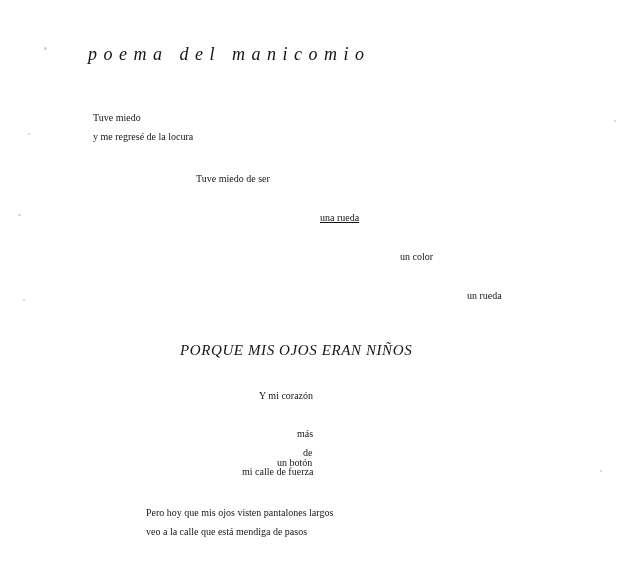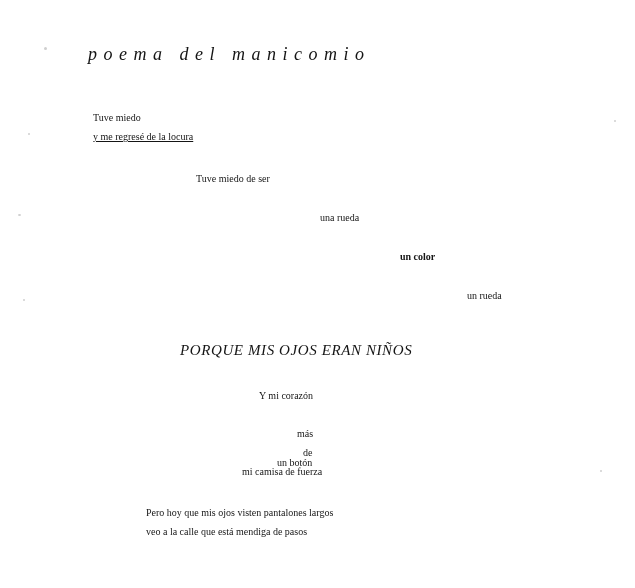--- a/index.html
+++ b/index.html
@@ -63,28 +63,28 @@
   <span class="speck" style="left:28px;  top:133px; width:2px; height:2px;"></span>
   <span class="speck" style="left:18px;  top:214px; width:3px; height:2px;"></span>
   <span class="speck" style="left:23px;  top:299px; width:2px; height:2px;"></span>
   <span class="speck" style="left:614px; top:120px; width:2px; height:2px;"></span>
   <span class="speck" style="left:600px; top:470px; width:2px; height:2px;"></span>
 
   <div class="poem-title">poema del manicomio</div>
 
   <div id="poem-body">
       <div class="line" style="left: 93px; top: 108px;">Tuve miedo</div>
-      <div class="line" style="left: 93px; top: 127px; text-decoration: underline;">y me regresé de la locura</div>
+      <div class="line" style="left: 93px; top: 127px;">y me regresé de la locura</div>
       <div class="line" style="left: 196px; top: 169px;">Tuve miedo de ser</div>
-      <div class="line" style="left: 320px; top: 208px;">una rueda</div>
-      <div class="line" style="left: 400px; top: 247px; font-weight: bold;">un color</div>
+      <div class="line" style="left: 320px; top: 208px; text-decoration: underline;">una rueda</div>
+      <div class="line" style="left: 400px; top: 247px;">un color</div>
       <div class="line" style="left: 467px; top: 286px;">un rueda</div>
       <div class="line caps" style="left: 180px; top: 341px;">PORQUE MIS OJOS ERAN NIÑOS</div>
       <div class="line" style="left: 259px; top: 386px;">Y mi corazón</div>
       <div class="line" style="left: 277px; top: 405px; margin-top: 48px;">un botón</div>
       <div class="line" style="left: 297px; top: 424px;">más</div>
       <div class="line" style="left: 303px; top: 443px;">de</div>
-      <div class="line" style="left: 242px; top: 462px;">mi camisa de fuerza</div>
+      <div class="line" style="left: 242px; top: 462px;">mi calle de fuerza</div>
       <div class="line" style="left: 146px; top: 503px;">Pero hoy que mis ojos visten pantalones largos</div>
       <div class="line" style="left: 146px; top: 522px;">veo a la calle que está mendiga de pasos</div>
     </div>
 
 </div>
 
 </body></html>

